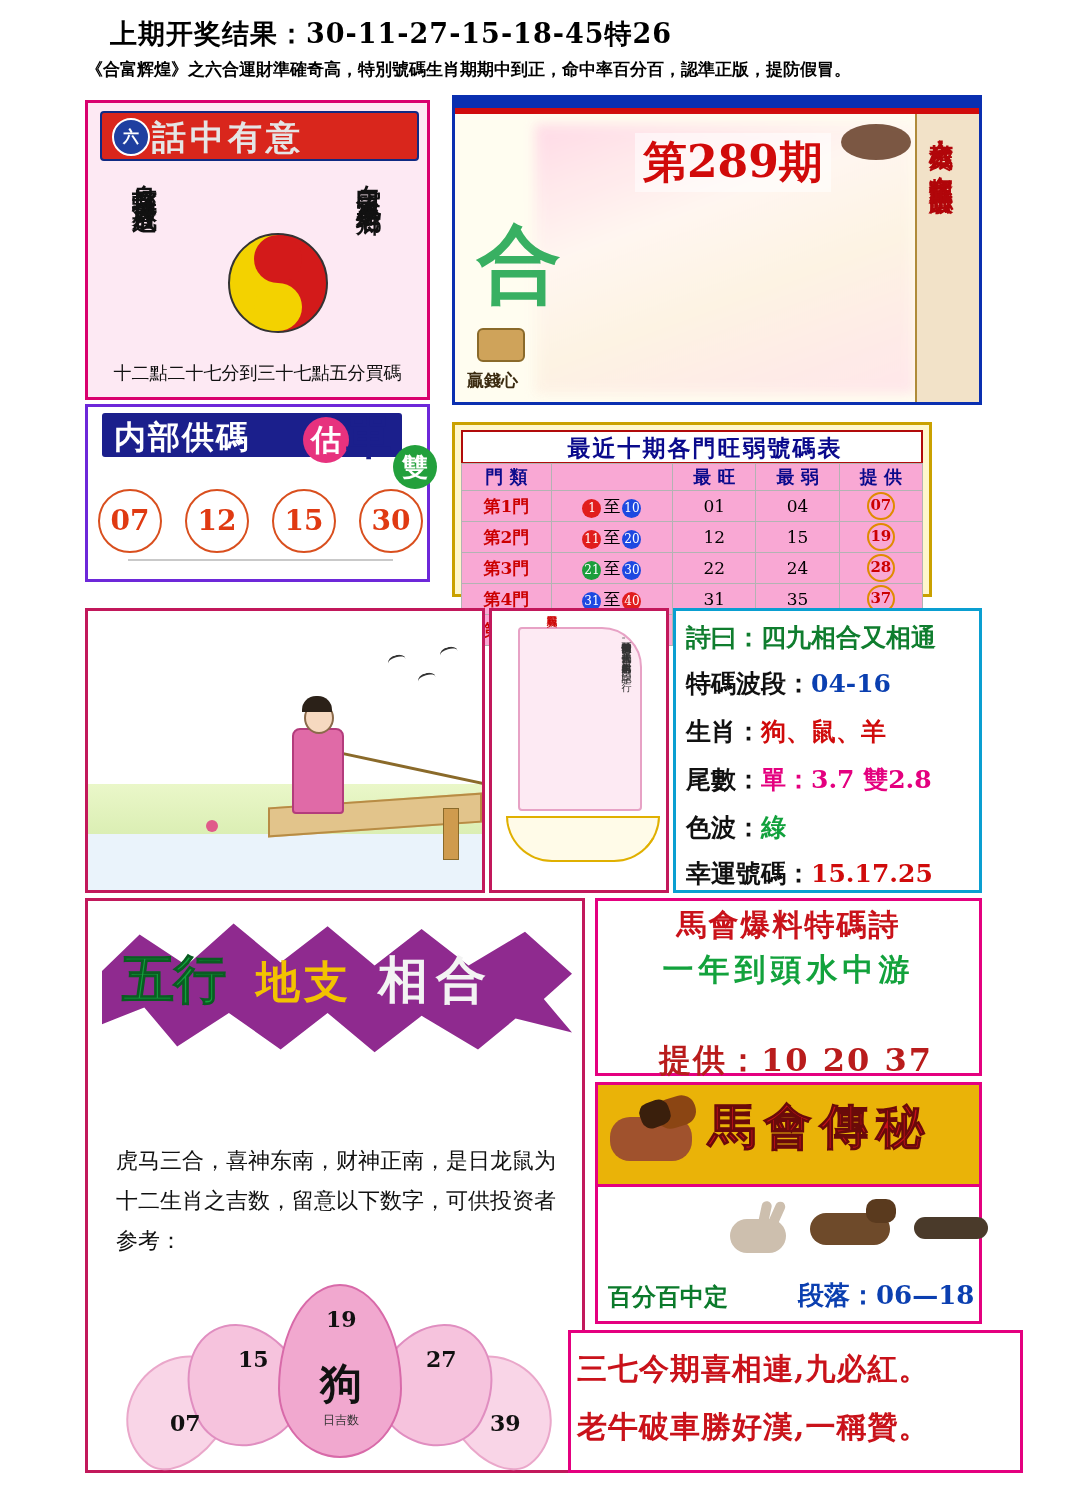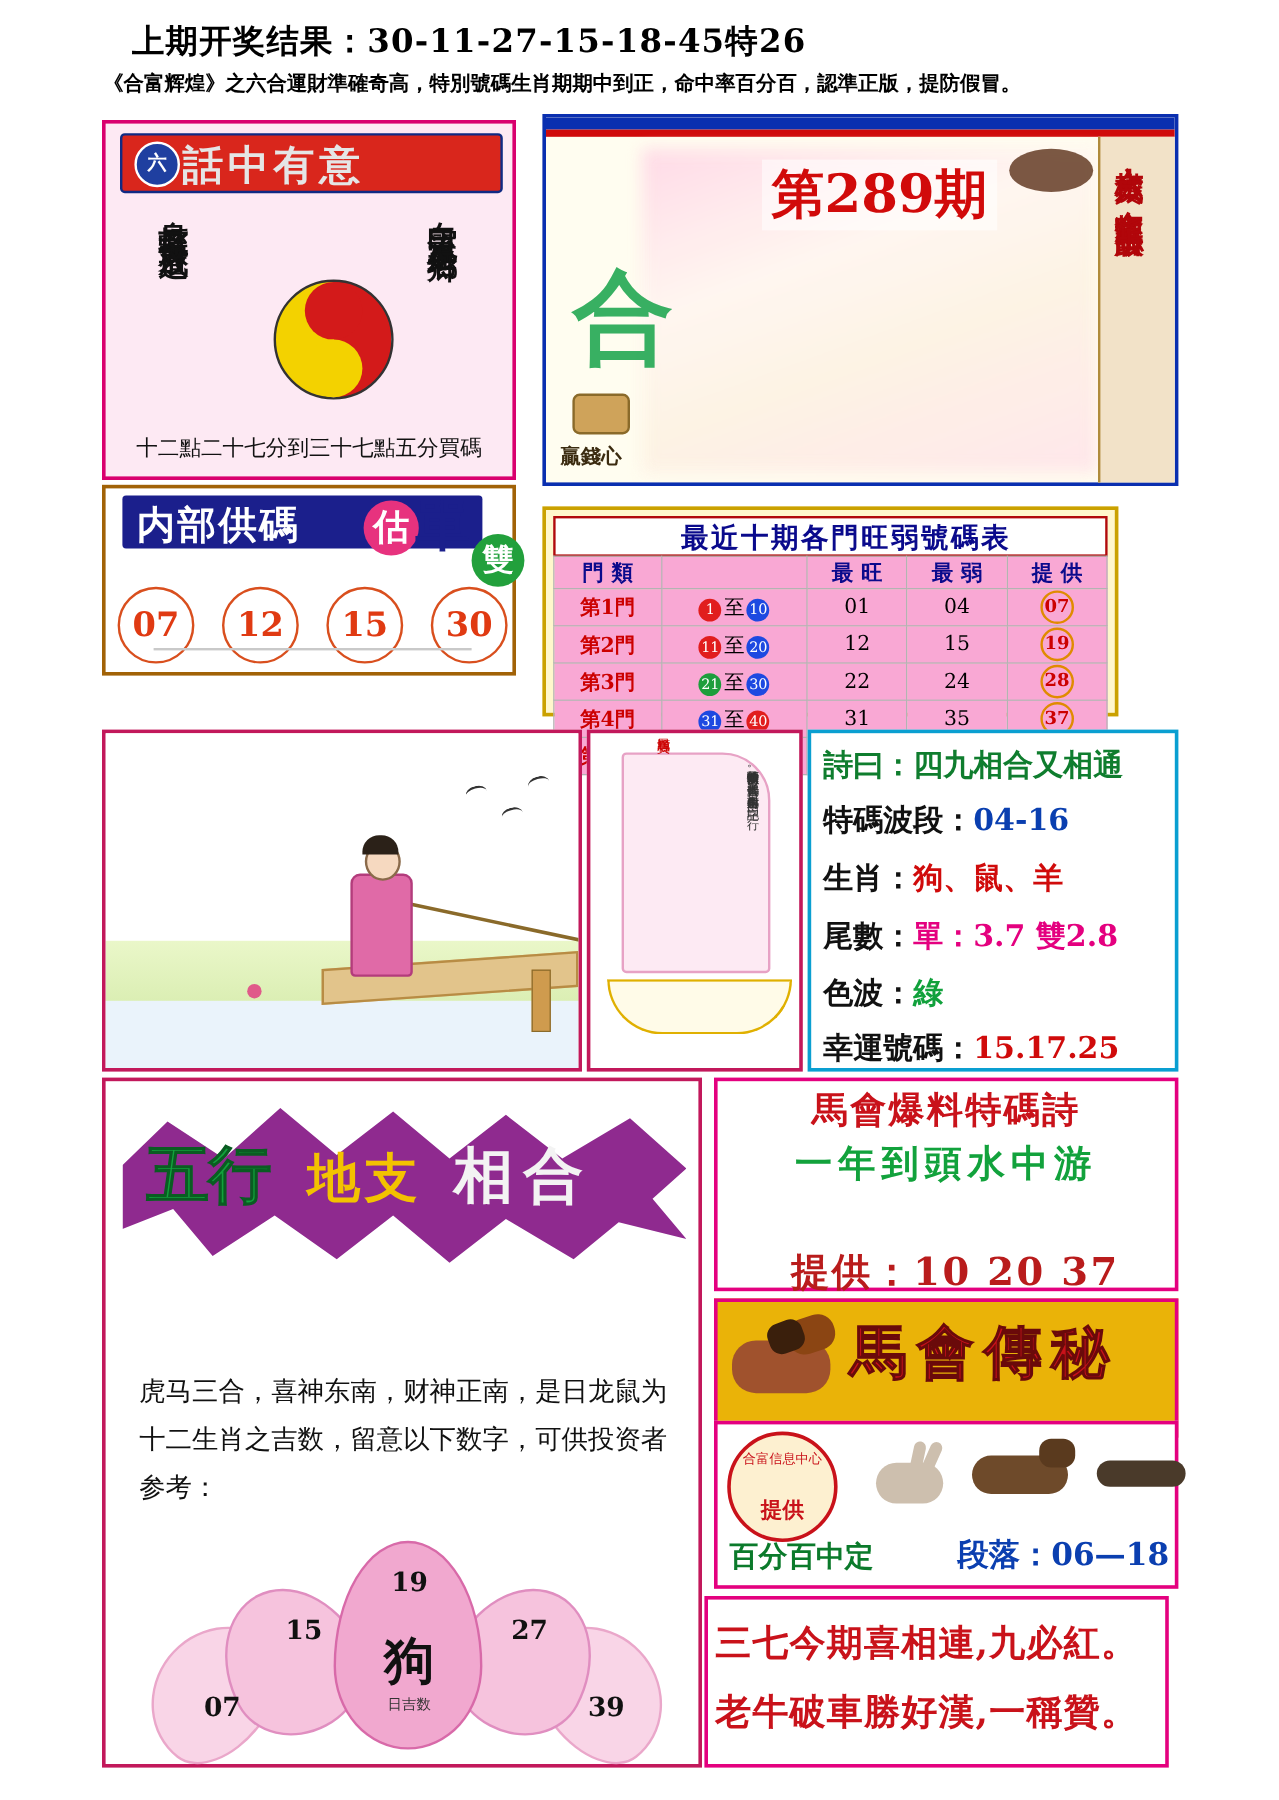--- a/index.html
+++ b/index.html
@@ -40,21 +40,21 @@
   #hz-left{left:40px;top:62px;}
   #hz-right{right:42px;top:62px;}
   #taiji{position:absolute;left:140px;top:130px;width:96px;height:96px;border-radius:50%;
      background:linear-gradient(90deg,#f3d200 0 50%, #d31a1a 50% 100%);border:2px solid #333;}
   #taiji:before{content:"";position:absolute;left:24px;top:0;width:48px;height:48px;border-radius:50%;background:#d31a1a;}
   #taiji:after{content:"";position:absolute;left:24px;top:48px;width:48px;height:48px;border-radius:50%;background:#f3d200;}
   #hz-bottom{position:absolute;left:0;right:0;bottom:12px;text-align:center;font-size:18px;color:#111;
      font-family:"DejaVu Serif","Liberation Serif",serif;}
 
   
-  #gongma{left:85px;top:404px;width:345px;height:159px;border:3px solid #a16207;background:#fff;}
+  #gongma{left:85px;top:404px;width:345px;height:178px;border:3px solid #6d28d9;background:#fff;}
   #gm-banner{position:absolute;left:14px;top:6px;width:300px;height:44px;background:#1b1f8c;border-radius:3px;}
   #gm-banner .t{position:absolute;left:12px;top:3px;font-size:32px;font-weight:bold;color:#fff;
      font-family:"DejaVu Serif","Liberation Serif",serif;letter-spacing:2px;}
   #gm-gu{position:absolute;left:215px;top:10px;width:46px;height:46px;border-radius:50%;background:#e7327e;
      color:#fff;font-size:30px;font-weight:bold;text-align:center;line-height:46px;
      font-family:"DejaVu Serif","Liberation Serif",serif;}
   #gm-dan{position:absolute;left:258px;top:0px;font-size:46px;font-weight:bold;color:#1b1f8c;
      font-family:"DejaVu Serif","Liberation Serif",serif;}
   #gm-shuang{position:absolute;left:305px;top:38px;width:44px;height:44px;border-radius:50%;background:#22a03c;
      color:#fff;font-size:26px;font-weight:bold;text-align:center;line-height:44px;
@@ -203,21 +203,21 @@
   #an-wolf .bod{position:absolute;left:0;top:16px;width:80px;height:32px;border-radius:16px;background:#6e4a2a;}
   #an-wolf .hd{position:absolute;left:56px;top:2px;width:30px;height:24px;border-radius:10px;background:#5a3a1e;}
   #an-snake{left:316px;top:18px;width:80px;height:48px;}
   #an-snake .bod{position:absolute;left:0;top:12px;width:74px;height:22px;border-radius:12px;background:#4a3a2a;}
   #dl-left{position:absolute;left:10px;bottom:8px;font-size:24px;font-weight:bold;color:#0b7a2b;
      font-family:"DejaVu Serif","Liberation Serif",serif;}
   #dl-right{position:absolute;left:200px;bottom:8px;font-size:26px;font-weight:bold;color:#0b3fb0;
      font-family:"DejaVu Serif","Liberation Serif",serif;}
 
   
-  #bottom-lines{left:587px;top:1330px;width:387px;height:143px;border:3px solid #e4007f;background:#fff;}
+  #bottom-lines{left:568px;top:1330px;width:455px;height:143px;border:3px solid #e4007f;background:#fff;}
   .btm{position:absolute;left:6px;font-size:30px;font-weight:bold;color:#c9121a;
      font-family:"DejaVu Serif","Liberation Serif",serif;letter-spacing:1px;}
   #btm1{top:16px;}
   #btm2{top:74px;}
 </style>
 </head>
 <body>
 
 <div class="page">
 
@@ -399,24 +399,20 @@
   <div class="box" id="chuanmi">
     <div id="cm-horse">
       <div id="cm-body"></div>
       <div id="cm-head"></div>
       <div id="cm-mane"></div>
     </div>
     <div id="cm-title">馬會傳秘</div>
   </div>
 
   <div class="box" id="duanluo">
-    <div id="dl-stamp">
-      <div class="s1">合富信息中心</div>
-      <div class="s2">提供</div>
-    </div>
     <div class="animal" id="an-rabbit">
       <div class="ear"></div>
       <div class="ear2"></div>
       <div class="bod"></div>
     </div>
     <div class="animal" id="an-wolf">
       <div class="bod"></div>
       <div class="hd"></div>
     </div>
     <div class="animal" id="an-snake">

